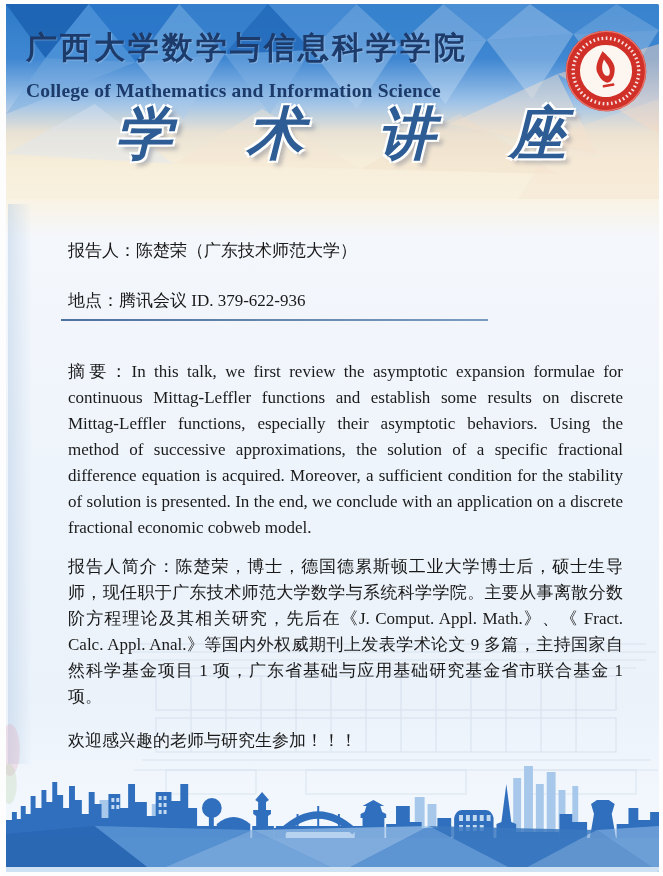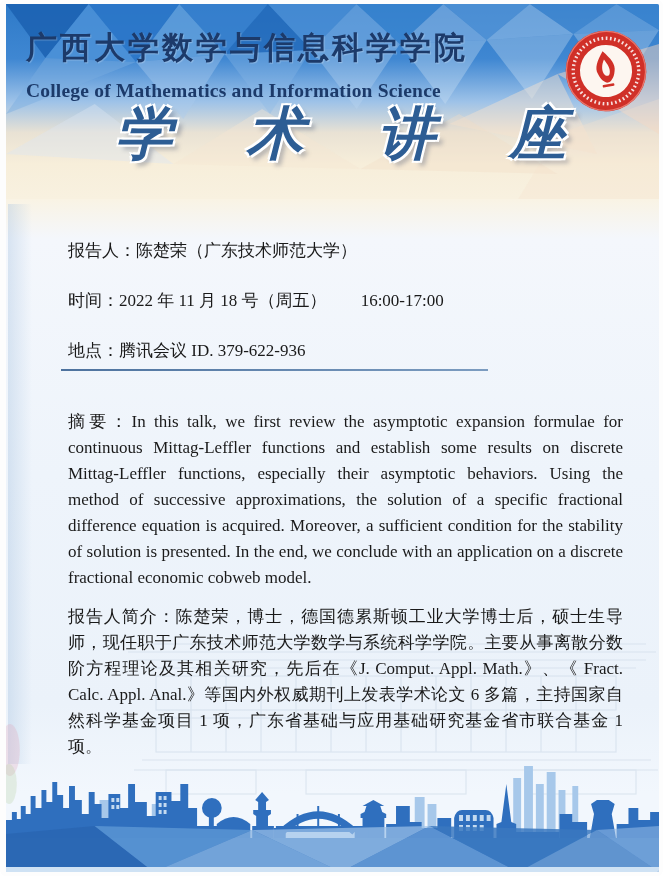--- a/index.html
+++ b/index.html
@@ -128,30 +128,30 @@
         <rect x="60" y="138" width="90" height="24"></rect>
         <rect x="200" y="138" width="160" height="24"></rect>
         <rect x="420" y="138" width="110" height="24"></rect>
       </g>
     </svg>
   </div>
 
   <div class="content">
     <div class="details">
       <p><span>报告人：</span><span>陈楚荣（广东技术师范大学）</span></p>
-      <p><span>时间：</span><span>2022 年 11 月 18 号（周五）</span><span class="time-range">16:00-17:00</span></p>
       <p><span>地点：</span><span>腾讯会议 ID. 379-622-936</span></p>
     </div>
 
     <div class="divider"></div>
 
     <p class="para abstract"><span>摘要：</span><span>In this talk, we first review the asymptotic expansion formulae for continuous Mittag-Leffler functions and establish some results on discrete Mittag-Leffler functions, especially their asymptotic behaviors. Using the method of successive approximations, the solution of a specific fractional difference equation is acquired. Moreover, a sufficient condition for the stability of solution is presented. In the end, we conclude with an application on a discrete fractional economic cobweb model.</span></p>
 
-    <p class="para bio"><span>报告人简介：</span><span>陈楚荣，博士，德国德累斯顿工业大学博士后，硕士生导师，现任职于广东技术师范大学数学与系统科学学院。主要从事离散分数阶方程理论及其相关研究，先后在《J. Comput. Appl. Math.》、《 Fract. Calc. Appl. Anal.》等国内外权威期刊上发表学术论文 6 多篇，主持国家自然科学基金项目 1 项，广东省基础与应用基础研究基金省市联合基金 1 项。</span></p>
-
+    <p class="para bio"><span>报告人简介：</span><span>陈楚荣，博士，德国德累斯顿工业大学博士后，硕士生导师，现任职于广东技术师范大学数学与系统科学学院。主要从事离散分数阶方程理论及其相关研究，先后在《J. Comput. Appl. Math.》、《 Fract. Calc. Appl. Anal.》等国内外权威期刊上发表学术论文 9 多篇，主持国家自然科学基金项目 1 项，广东省基础与应用基础研究基金省市联合基金 1 项。</span></p>
+
+    <p class="invitation">欢迎感兴趣的老师与研究生参加！！！</p>
   </div>
 
   <div class="footer">
     <svg viewBox="0 0 663 150" preserveAspectRatio="none">
 
       <ellipse cx="4" cy="28" rx="10" ry="26" fill="#e0a8bc" opacity=".3"></ellipse>
       <ellipse cx="3" cy="62" rx="8" ry="20" fill="#b6d2a2" opacity=".28"></ellipse>
 
       <g fill="#a7c8ea">
         <rect x="95" y="78" width="11" height="42"></rect>

